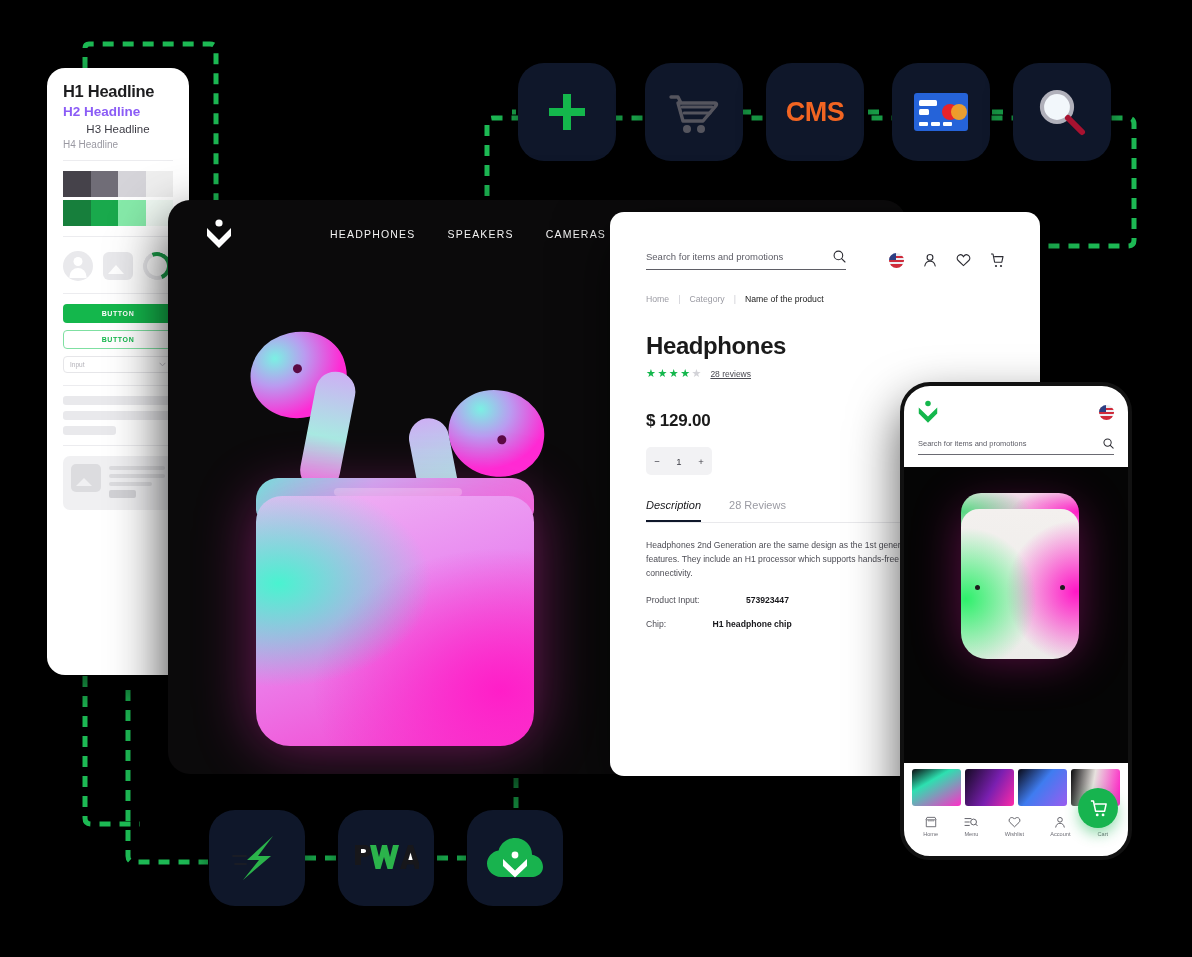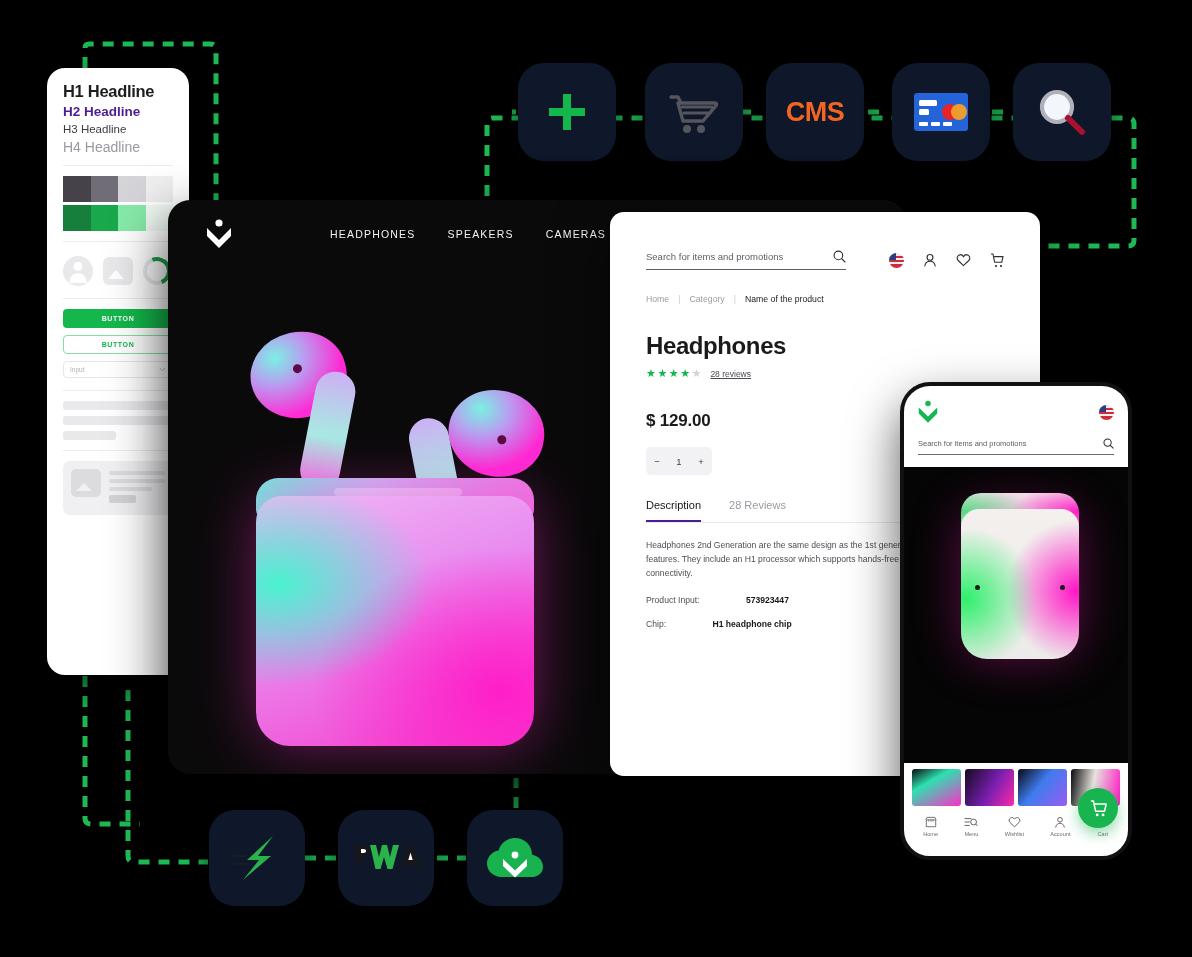--- a/index.html
+++ b/index.html
@@ -19,23 +19,23 @@
   }
   .tile-sm { width:96px; height:96px; border-radius:26px; }
 
   
   #styleguide {
     position:absolute; left:47px; top:68px; width:142px; height:607px;
     background:#fff; border-radius:18px; padding:14px 16px 10px 16px;
     box-shadow:0 14px 34px rgba(0,0,0,.6);
   }
   #styleguide .h1 { font-size:16.5px; font-weight:bold; letter-spacing:-.3px; color:#1d1d1f; }
-  #styleguide .h2 { font-size:13.5px; font-weight:bold; color:#4c1d95; margin-top:3px; }
-  #styleguide .h3 { font-size:11.5px; color:#3c3b44; margin-top:4px; }
-  #styleguide .h4 { font-size:14px; color:#9a99a2; margin-top:4px; }
+  #styleguide .h2 { font-size:13.5px; font-weight:bold; color:#8b5cf6; margin-top:3px; }
+  #styleguide .h3 { font-size:11.5px; color:#3c3b44; margin-top:4px;text-align:center; }
+  #styleguide .h4 { font-size:10px; color:#9a99a2; margin-top:4px; }
   .sg-rule { height:1px; background:#ececef; margin:10px 0; }
   .swatch-row { display:flex; height:26px; }
   .swatch-row > div { flex:1; }
   .ph-row { display:flex; gap:10px; align-items:center; justify-content:flex-start; padding:4px 0 2px; }
   .ph-avatar { width:30px; height:30px; border-radius:50%; background:#e9e9ec; position:relative; }
   .ph-avatar::before { content:""; position:absolute; left:50%; top:6px; transform:translateX(-50%);
     width:9px; height:9px; border-radius:50%; background:#fff; }
   .ph-avatar::after { content:""; position:absolute; left:50%; bottom:3px; transform:translateX(-50%);
     width:17px; height:10px; border-radius:9px 9px 0 0; background:#fff; }
   .ph-img { width:30px; height:28px; border-radius:6px; background:#e9e9ec; position:relative; overflow:hidden; }
@@ -122,21 +122,21 @@
   .rating { padding:8px 36px 0 36px; display:flex; align-items:center; gap:9px; }
   .stars { display:flex; gap:1.5px; font-size:11px; line-height:1; }
   .rev-link { font-size:8.5px; color:#4a4a52; text-decoration:underline; }
   .price { padding:32px 36px 0 36px; font-size:17px; font-weight:bold; letter-spacing:-.2px; }
   .stepper { margin:16px 36px 0 36px; width:66px; height:28px; background:#f2f2f4; border-radius:5px;
     display:flex; align-items:center; justify-content:space-around; font-size:9.5px; color:#3d3d45; }
   .add-cart { margin:22px 36px 0 36px; height:30px; background:#14b74c; border-radius:5px; color:#fff;
     font-size:10px; letter-spacing:.9px; display:flex; align-items:center; justify-content:center; }
   .tabs { margin:24px 36px 0 36px; display:flex; gap:28px; border-bottom:1px solid #e9e9ec; }
   .tab { font-size:11px; padding-bottom:9px; color:#9b9ba3; }
-  .tab.active { color:#17171b; border-bottom:2px solid #4c1d95; }
+  .tab.active { color:#17171b; border-bottom:2px solid #0f172a;font-style:italic; }
   .desc { margin:16px 36px 0 36px; font-size:8.6px; line-height:1.62; color:#4d4d55; }
   .kv { margin:14px 36px 0 36px; font-size:8.6px; color:#4d4d55; }
   .kv b { color:#17171b;margin-left:44px; }
 
   
   #phone {
     position:absolute; left:900px; top:382px; width:232px; height:478px;
     background:#fff; border:4px solid #111; border-radius:30px; overflow:hidden;
     box-shadow:0 22px 50px rgba(0,0,0,.65);
   }

